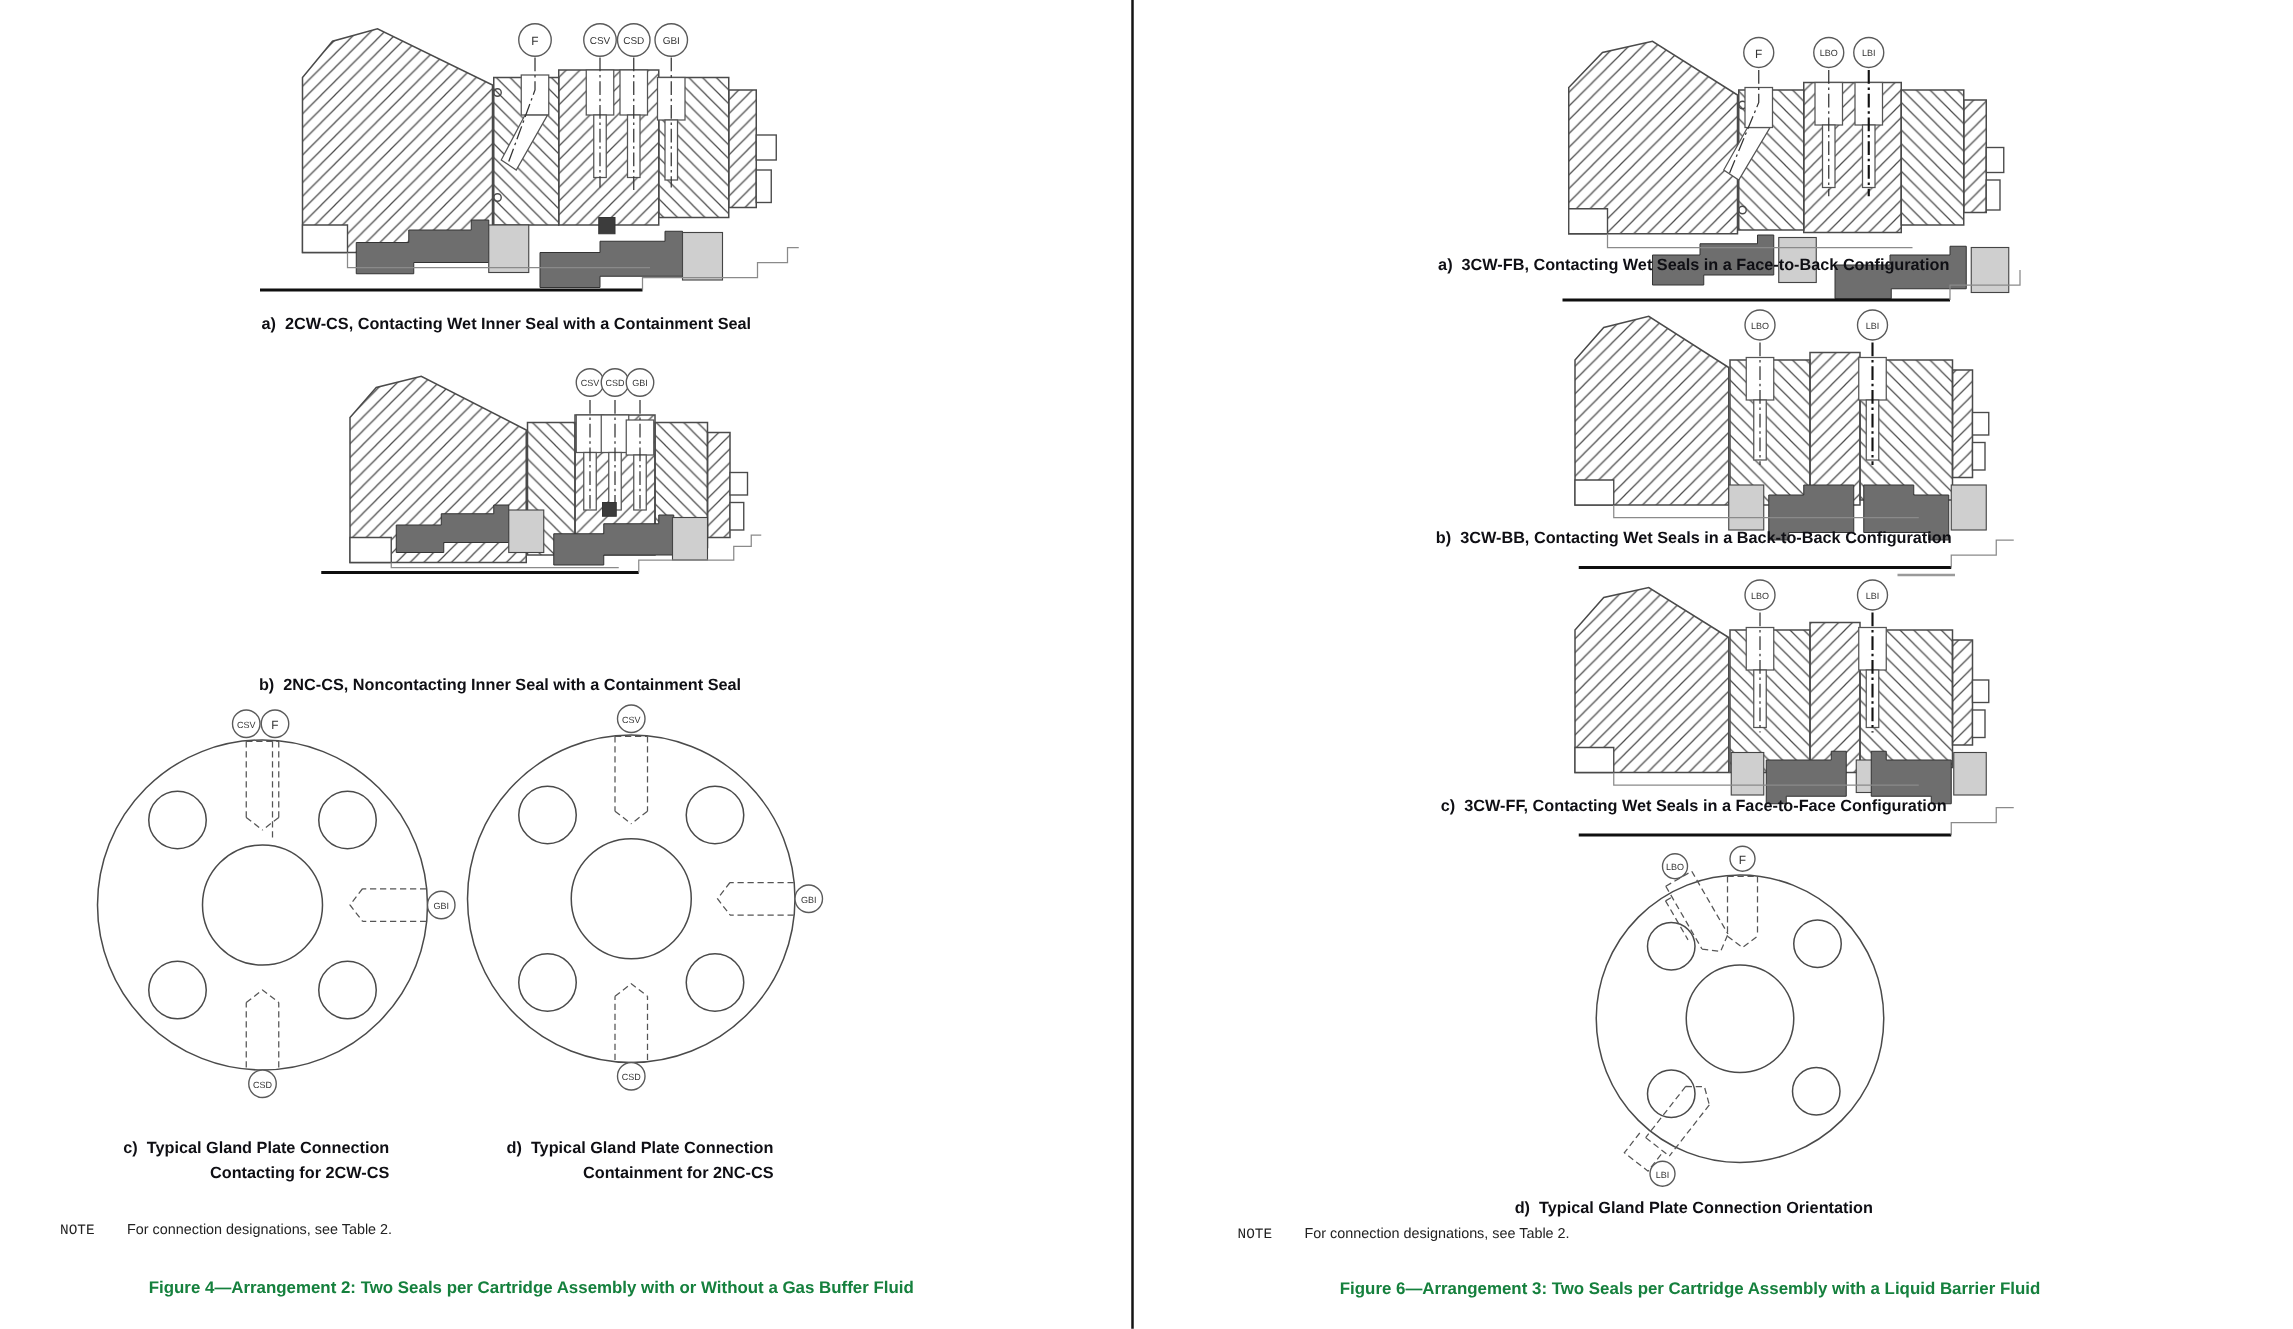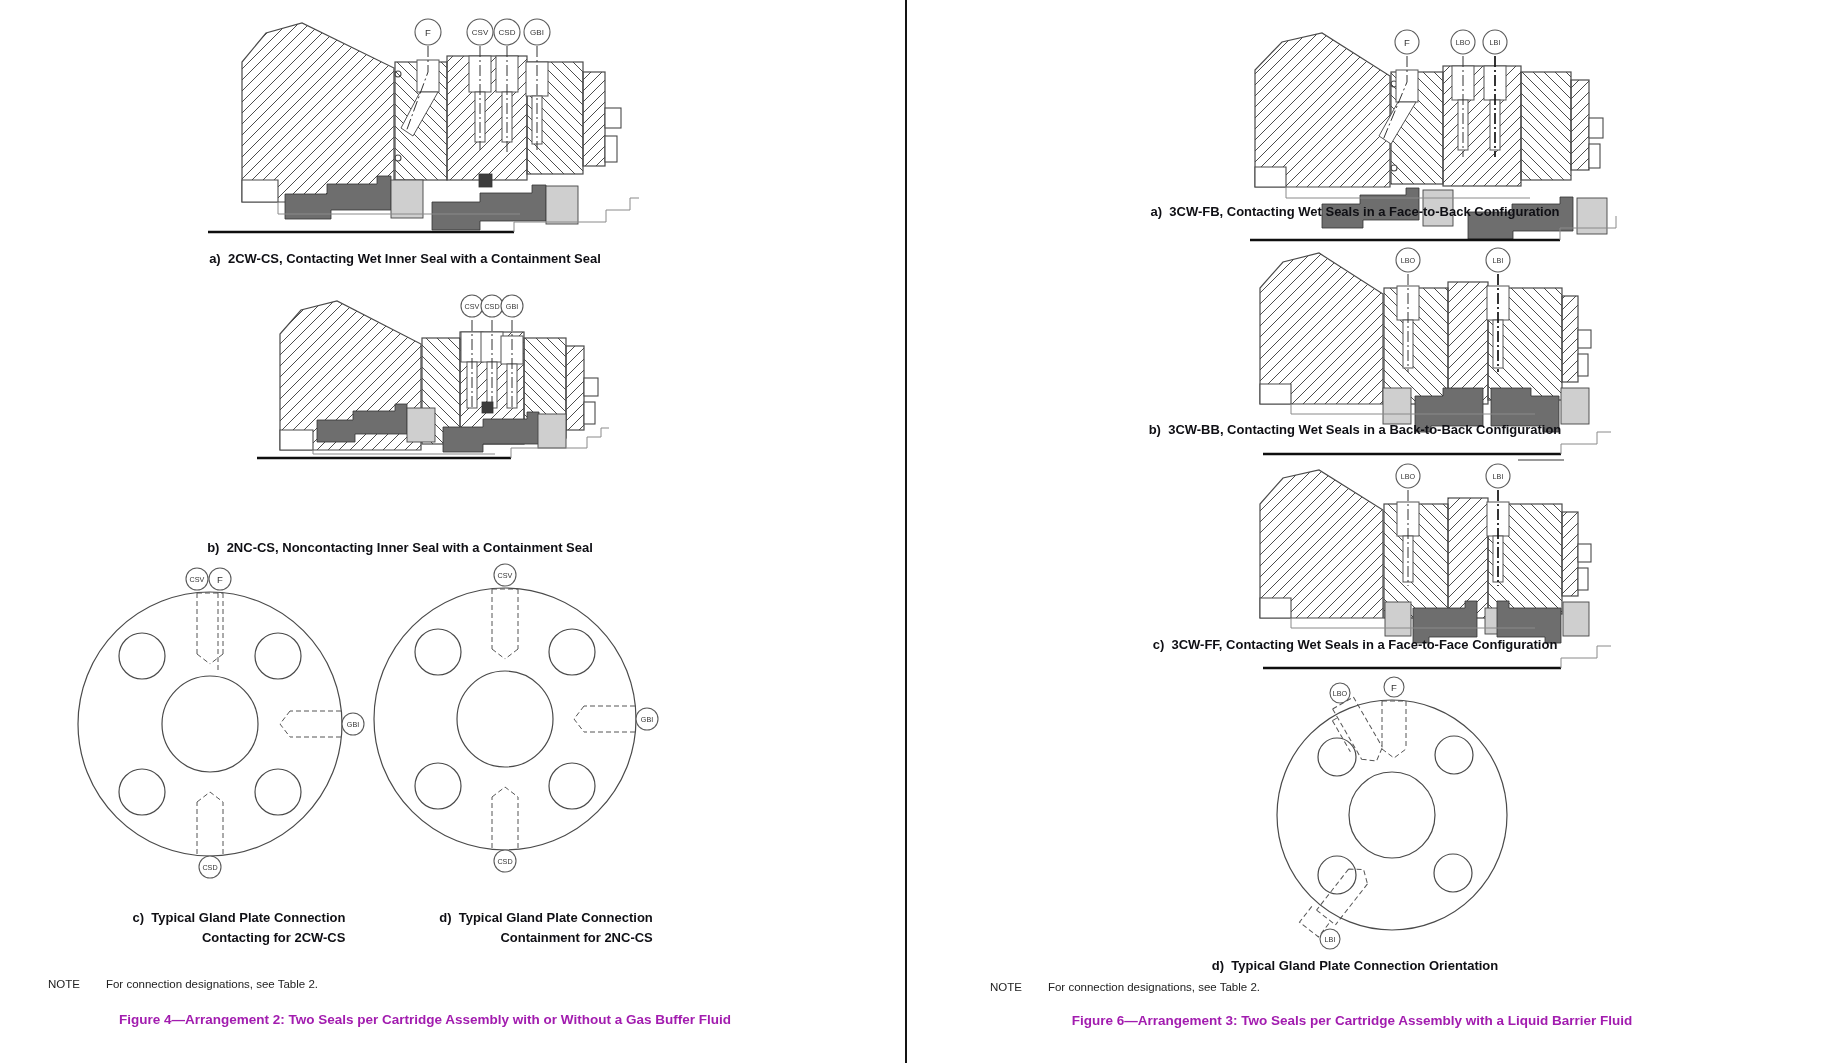--- a/index.html
+++ b/index.html
@@ -1,25 +1,25 @@
 <!DOCTYPE html>
 <html><head>
 <meta charset="utf-8">
 <style>
   html,body{margin:0;padding:0;background:#ffffff;}
   body{width:1834px;height:1063px;position:relative;overflow:hidden;
        font-family:"Liberation Sans",sans-serif;color:#111;}
   svg.diag{position:absolute;overflow:visible;}
   .cap{position:absolute;transform:translateX(-50%);font-weight:bold;font-size:13px;
        color:#0f0f14;white-space:nowrap;text-align:right;}
-  .cap2{line-height:1.55;margin-left:34px;}
+  .cap2{line-height:1.55;}
   .figcap{position:absolute;transform:translateX(-50%);font-weight:bold;font-size:13.5px;
-       color:#a21caf;white-space:nowrap;}
+       color:#15803d;white-space:nowrap;margin-top:10px;}
   .noteline{position:absolute;font-size:11.5px;color:#222;white-space:nowrap;}
-  .noteline .nlab{display:inline-block;margin-right:26px;}
+  .noteline .nlab{display:inline-block;margin-right:26px;font-family:Liberation Mono, monospace;}
   .divider{position:absolute;left:905px;top:0;width:2px;height:1063px;background:#141414;}
   .tickmark{position:absolute;height:2px;background:#9a9a9a;}
   
   .ol{fill:none;stroke:#4a4a4a;stroke-width:1.1;}
   .olw{fill:#ffffff;stroke:#4a4a4a;stroke-width:1.1;}
   .hsA{stroke:#4a4a4a;stroke-width:1.2;}
   .bore{fill:#ffffff;stroke:#555;stroke-width:1;}
   .cl{stroke:#333;stroke-width:1;stroke-dasharray:11 3 2 3;fill:none;}
   .clb{stroke:#111;stroke-width:1.7;stroke-dasharray:11 3 2 3;fill:none;}
   .dash{stroke:#555;stroke-width:1;stroke-dasharray:5 3;fill:none;}

